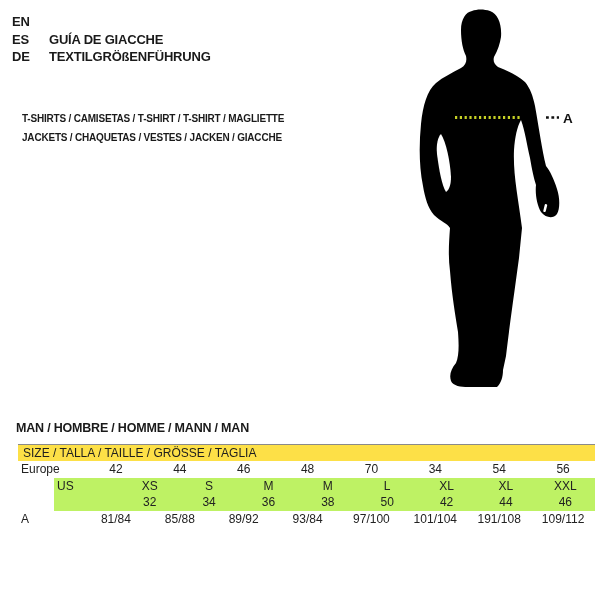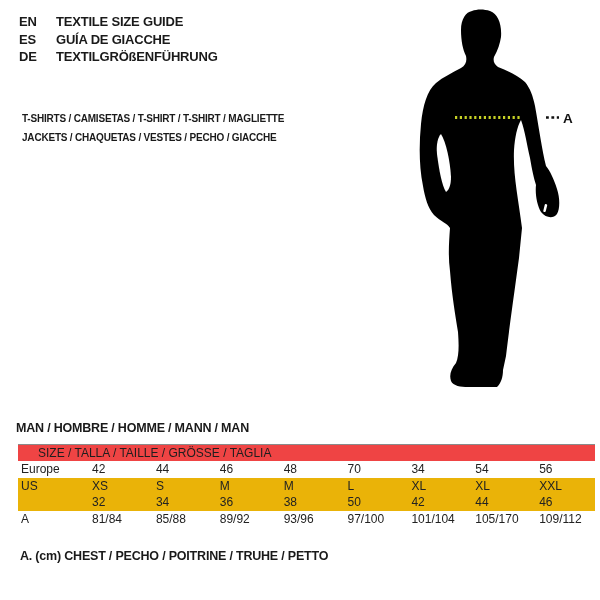--- a/index.html
+++ b/index.html
@@ -1,65 +1,64 @@
 <!DOCTYPE html>
 <html><head>
 <meta charset="utf-8">
 <style>
   html,body{margin:0;padding:0;background:#fff;}
   .canvas{
     position:relative;width:600px;height:600px;background:#ffffff;
     font-family:"Liberation Sans",sans-serif;color:#1a1a1a;overflow:hidden;
   }
   
-  .lang-list{position:absolute;left:19px;top:13px;font-weight:700;font-size:13px;letter-spacing:-0.2px;}
+  .lang-list{position:absolute;left:12px;top:13px;font-weight:700;font-size:13px;letter-spacing:-0.2px;}
   .lang-row{display:flex;line-height:17.5px;}
   .lang-code{width:37px;}
   
   .categories{position:absolute;left:22px;top:110px;font-weight:700;font-size:10px;line-height:18.5px;letter-spacing:-0.2px;}
   
   .figure-svg{position:absolute;left:405px;top:5px;}
   
   .section-title{position:absolute;left:16px;top:421px;font-weight:700;font-size:12.5px;letter-spacing:-0.2px;}
   
   .size-table{position:absolute;left:18px;top:444px;width:577px;font-size:12px;color:#222;}
   .t-header{
-    background:#ef4444;border-top:1px solid #8a8a8a;
-    height:16px;line-height:16px;padding-left:20px;color:#1e1e1e;
+    background:#fde047;border-top:1px solid #8a8a8a;
+    height:16px;line-height:16px;padding-left:5px;color:#1e1e1e;
   }
-  .t-row{display:grid;grid-template-columns:66px repeat(8,1fr);height:16.5px;line-height:16.5px;gap:8px;}
-  .t-row.shaded{background:#eab308;}
+  .t-row{display:grid;grid-template-columns:66px repeat(8,1fr);height:16.5px;line-height:16.5px;}
+  .t-row.shaded{background:#bef264;margin-left:36px;}
   .t-label{padding-left:3px;text-align:left;}
-  .t-cell{text-align:left;}
+  .t-cell{text-align:center;}
   
   .footnote{position:absolute;left:20px;top:549px;font-weight:700;font-size:12.5px;letter-spacing:-0.2px;}
 </style>
 </head>
 <body>
 
 <div class="canvas">
 
   <div class="lang-list">
       <div class="lang-row">
         <span class="lang-code">EN</span>
-        <span>TEXTILE SIZE GUIDE</span>
       </div>
       <div class="lang-row">
         <span class="lang-code">ES</span>
         <span>GUÍA DE GIACCHE</span>
       </div>
       <div class="lang-row">
         <span class="lang-code">DE</span>
         <span>TEXTILGRÖßENFÜHRUNG</span>
       </div>
     </div>
 
   <div class="categories">
       <div>T-SHIRTS / CAMISETAS / T-SHIRT / T-SHIRT / MAGLIETTE</div>
-      <div>JACKETS / CHAQUETAS / VESTES / PECHO / GIACCHE</div>
+      <div>JACKETS / CHAQUETAS / VESTES / JACKEN / GIACCHE</div>
     </div>
 
   <svg class="figure-svg" width="180" height="400" viewBox="405 5 180 400" xmlns="http://www.w3.org/2000/svg">
 
     <path d="M472,11
              C466,12 461,19 461,30
              C461,41 463,50 466,56
              C467,61 466,65 461,68
              C452,73 443,77 436,83
              C427,91 423,105 421,124
@@ -139,24 +138,23 @@
           <div class="t-cell">50</div>
           <div class="t-cell">42</div>
           <div class="t-cell">44</div>
           <div class="t-cell">46</div>
         </div>
         <div class="t-row">
           <div class="t-label">A</div>
           <div class="t-cell">81/84</div>
           <div class="t-cell">85/88</div>
           <div class="t-cell">89/92</div>
-          <div class="t-cell">93/96</div>
+          <div class="t-cell">93/84</div>
           <div class="t-cell">97/100</div>
           <div class="t-cell">101/104</div>
-          <div class="t-cell">105/170</div>
+          <div class="t-cell">191/108</div>
           <div class="t-cell">109/112</div>
         </div>
       </div>
   </div>
 
-  <div class="footnote">A. (cm) CHEST / PECHO / POITRINE / TRUHE / PETTO</div>
 
 </div>
 
 </body></html>

